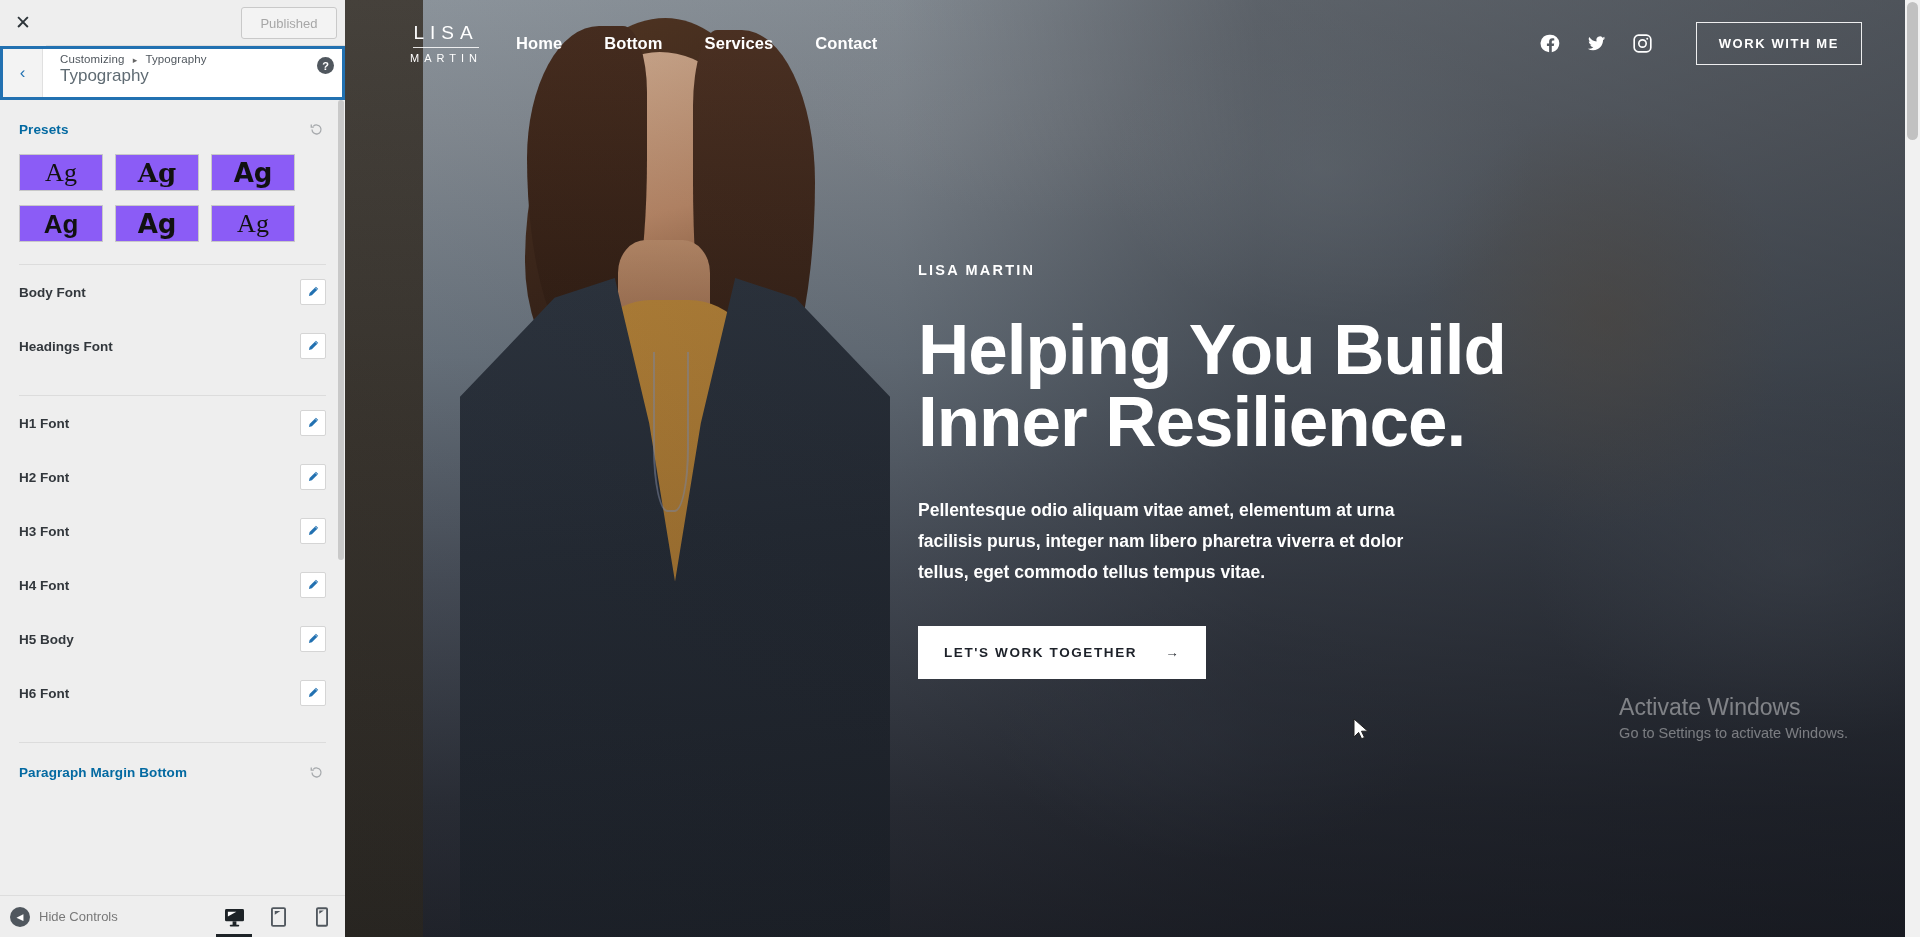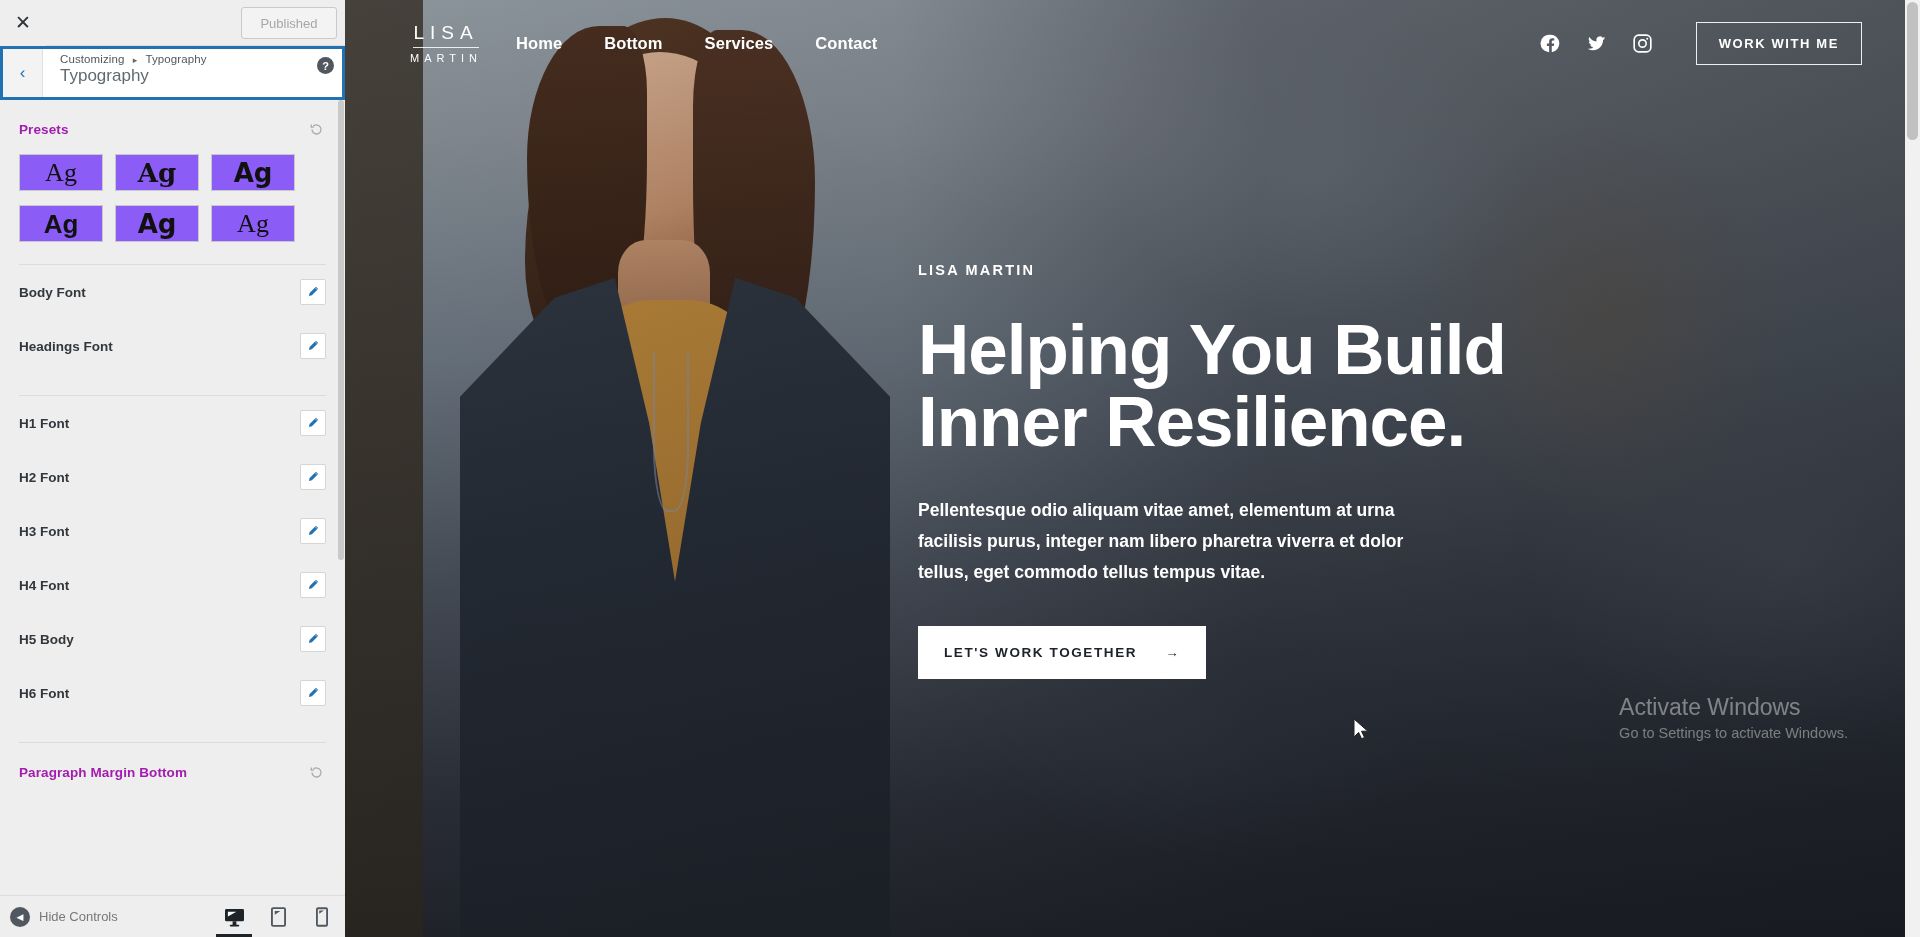--- a/index.html
+++ b/index.html
@@ -92,21 +92,21 @@
     position: absolute; right: 1px; top: 0;
     width: 6px; height: 460px;
     background: #c9c9c9; border-radius: 3px;
   }
 
   .cz-label-row {
     display: flex; align-items: center; justify-content: space-between;
     padding-top: 19px;
   }
   .cz-label {
-    font-size: 13.5px; color: #a21caf; font-weight: 600;
+    font-size: 13.5px; color: #0369a1; font-weight: 600;
     letter-spacing: .1px;
   }
   .cz-reset {
     width: 20px; height: 20px;
     display: flex; align-items: center; justify-content: center;
     cursor: pointer; opacity: .45;
   }
 
   .preset-grid {
     display: grid;

